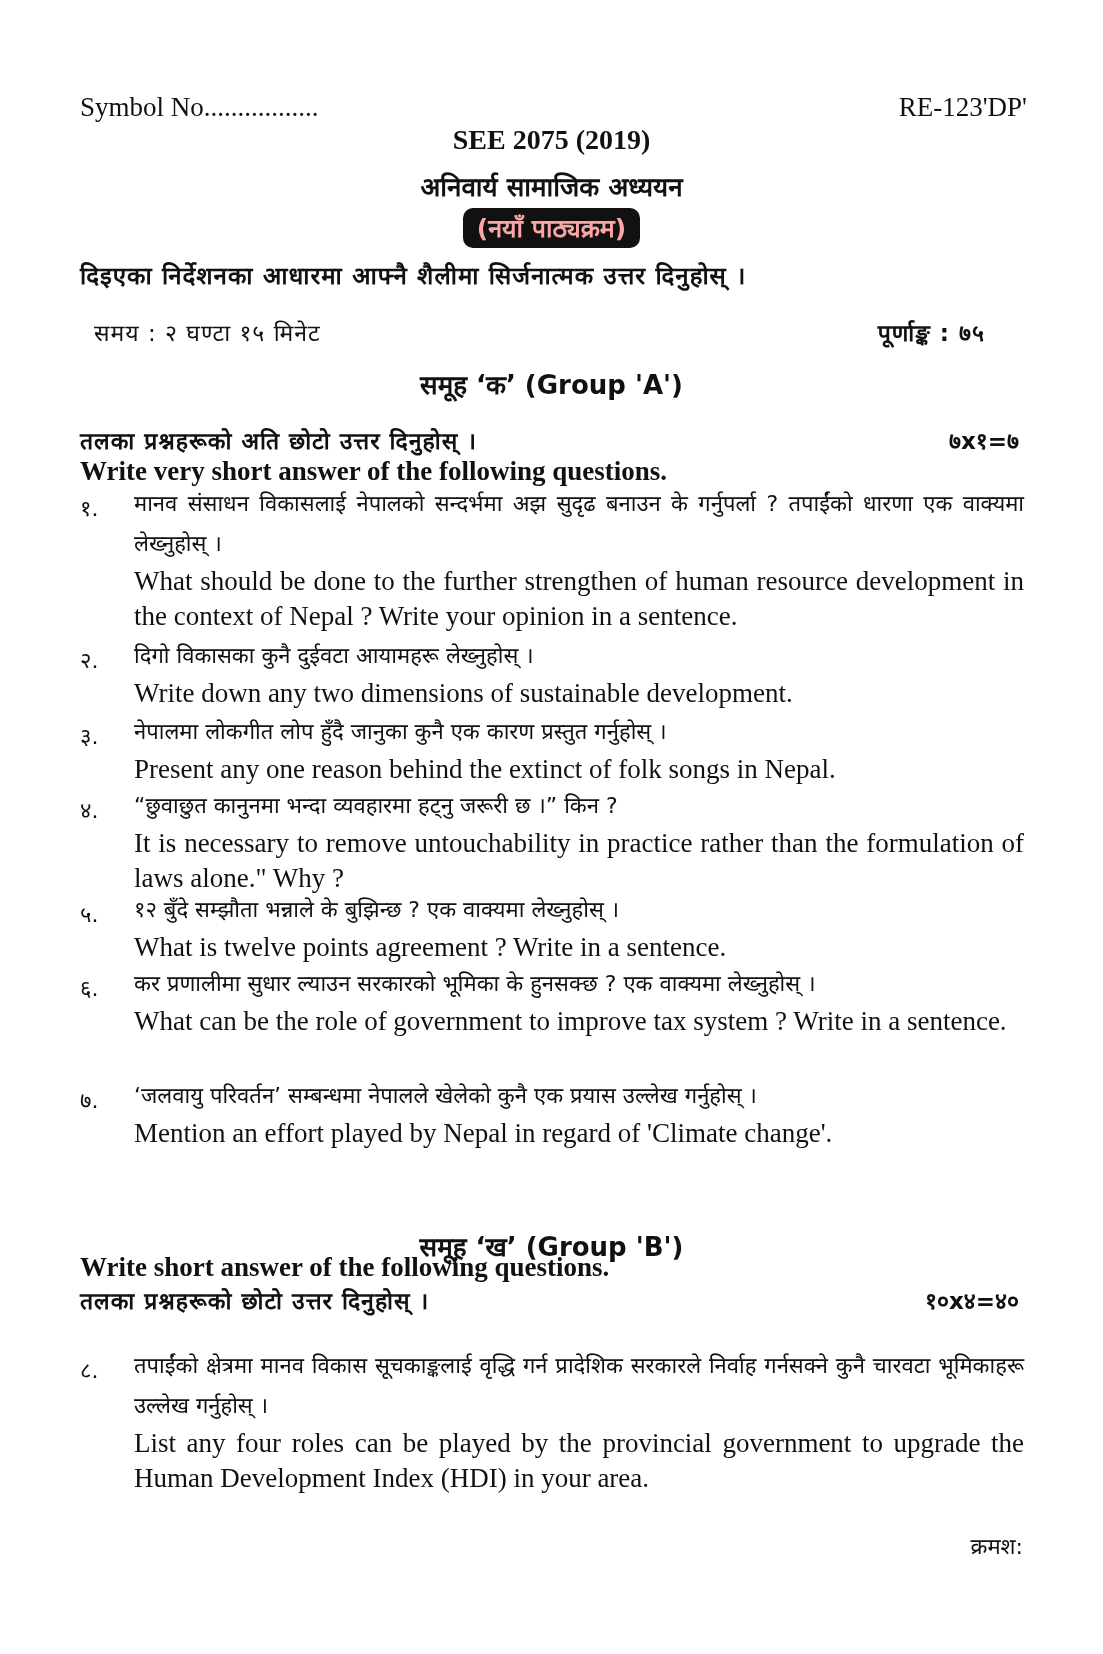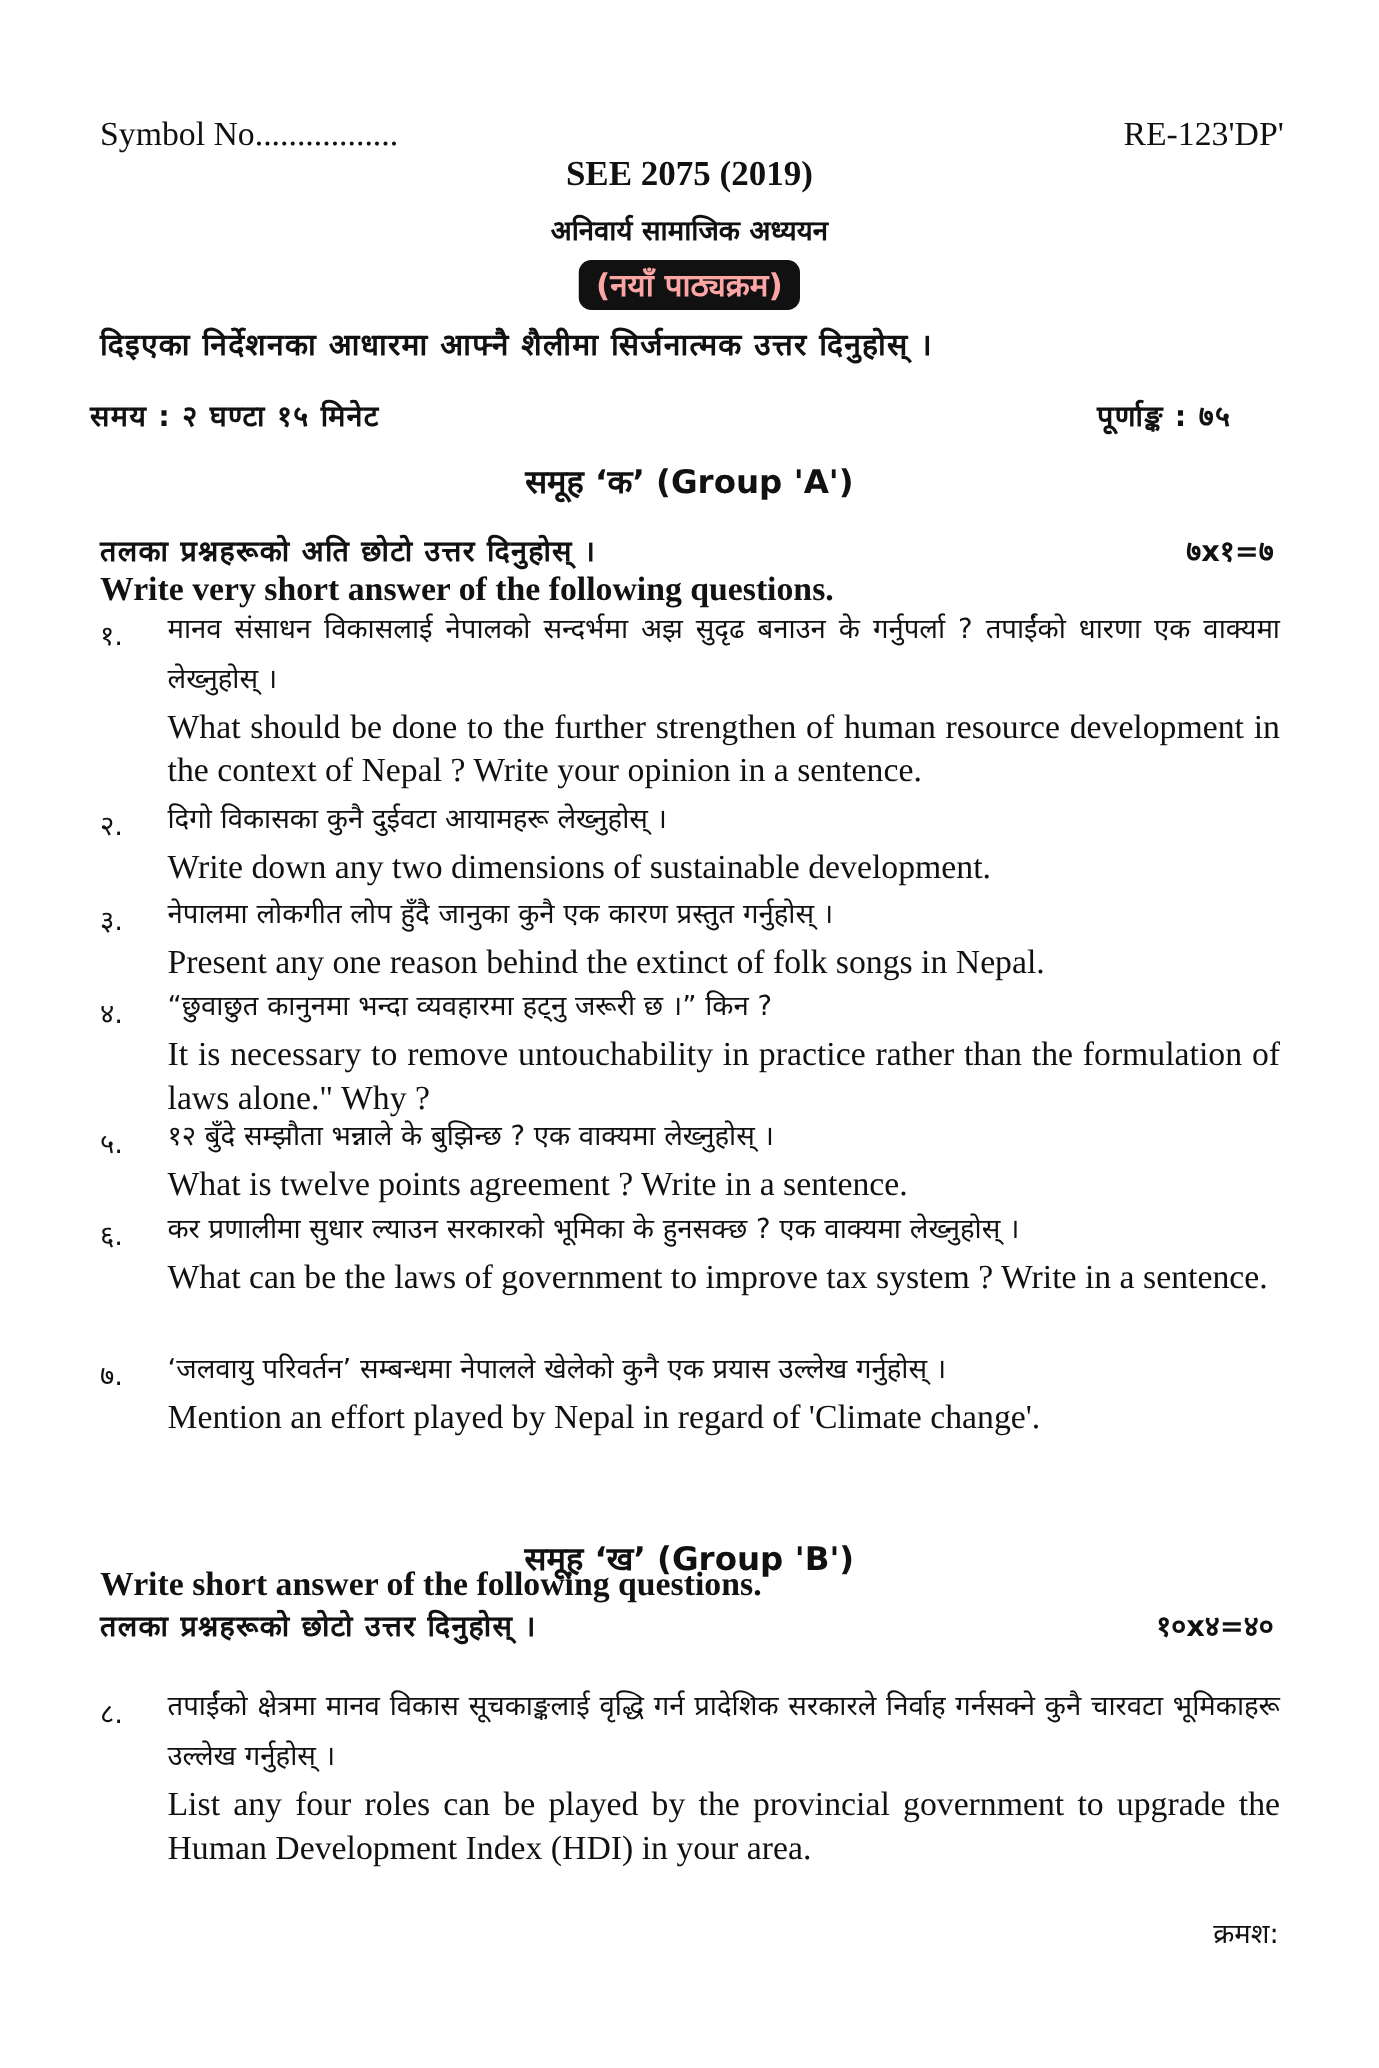--- a/index.html
+++ b/index.html
@@ -9,28 +9,28 @@
       font-family: "Liberation Serif", "DejaVu Serif", serif;
     }
     .page { position: absolute; left: 0; top: 0; width: 1103px; height: 1651px; }
     .abs { position: absolute; white-space: nowrap; }
     .serif { font-family: "Liberation Serif", "DejaVu Serif", serif; }
     .deva { font-family: "DejaVu Sans", "Liberation Sans", sans-serif; }
 
     .symbol { left: 80px; top: 92px; font-size: 27px; }
     .code { right: 76px; top: 92px; font-size: 27px; }
     .exam-title { left: 0; width: 1103px; top: 124px; text-align: center; font-size: 28px; font-weight: bold; }
-    .subject { left: 0; width: 1103px; top: 168px; text-align: center; font-size: 22px; font-weight: bold; }
+    .subject { left: 0; width: 1103px; top: 168px; text-align: center; font-size: 26px; font-weight: bold; }
     .badge-wrap { left: 0; width: 1103px; top: 208px; text-align: center; }
     .badge {
       display: inline-block; background: #111; color: #fca5a5; border-radius: 10px;
       padding: 2px 14px 4px; font-size: 25px; font-weight: bold;
     }
     .instruction { left: 80px; top: 258px; font-size: 24px; font-weight: bold; letter-spacing: 1px; }
-    .time { left: 72px; top: 316px; font-size: 23px; font-weight: bold; letter-spacing: 1px; }
+    .time { left: 94px; top: 316px; font-size: 23px; font-weight: normal; letter-spacing: 1px; }
     .fullmarks { right: 118px; top: 316px; font-size: 23px; font-weight: bold; letter-spacing: 1px; }
     .group-title { left: 0; width: 1103px; text-align: center; font-size: 26px; font-weight: bold; }
     .group-a { top: 366px; }
     .group-b { top: 1228px; }
     .sec-nep { left: 80px; font-size: 23px; font-weight: bold; letter-spacing: 1px; }
     .sec-marks { right: 84px; font-size: 23px; font-weight: bold; }
     .sec-eng { left: 80px; font-size: 27px; font-weight: bold; }
 
     .q { position: absolute; left: 80px; width: 944px; }
     .q-num { position: absolute; left: 0; top: 0; font-size: 22px; }
@@ -97,21 +97,21 @@
     <div class="q-body">
       <div class="q-nep deva">१२ बुँदे सम्झौता भन्नाले के बुझिन्छ ? एक वाक्यमा लेख्नुहोस् ।</div>
       <div class="q-eng serif">What is twelve points agreement ? Write in a sentence.</div>
     </div>
   </div>
 
   <div class="q" style="top:964px">
     <div class="q-num deva" style="top:8px">६.</div>
     <div class="q-body">
       <div class="q-nep deva">कर प्रणालीमा सुधार ल्याउन सरकारको भूमिका के हुनसक्छ ? एक वाक्यमा लेख्नुहोस् ।</div>
-      <div class="q-eng serif">What can be the laws of government to improve tax system ? Write in a sentence.</div>
+      <div class="q-eng serif">What can be the role of government to improve tax system ? Write in a sentence.</div>
     </div>
   </div>
 
   <div class="q" style="top:1076px">
     <div class="q-num deva" style="top:8px">७.</div>
     <div class="q-body">
       <div class="q-nep deva">‘जलवायु परिवर्तन’ सम्बन्धमा नेपालले खेलेको कुनै एक प्रयास उल्लेख गर्नुहोस् ।</div>
       <div class="q-eng serif">Mention an effort played by Nepal in regard of 'Climate change'.</div>
     </div>
   </div>

